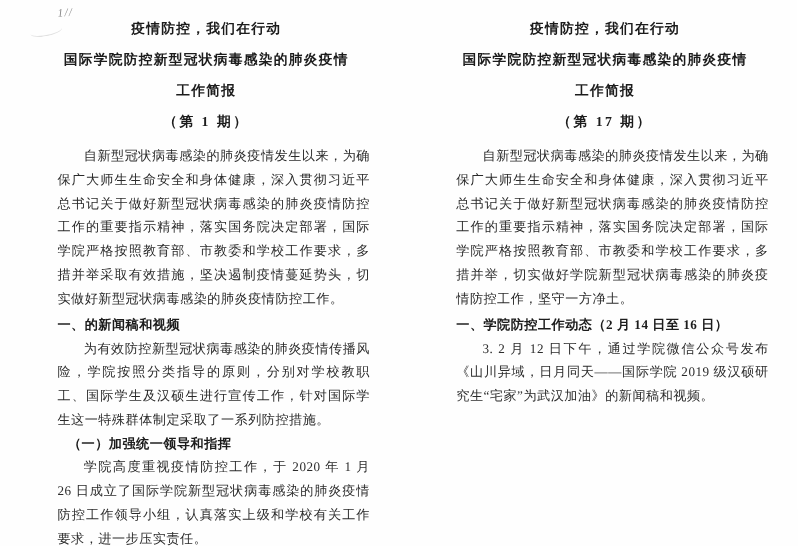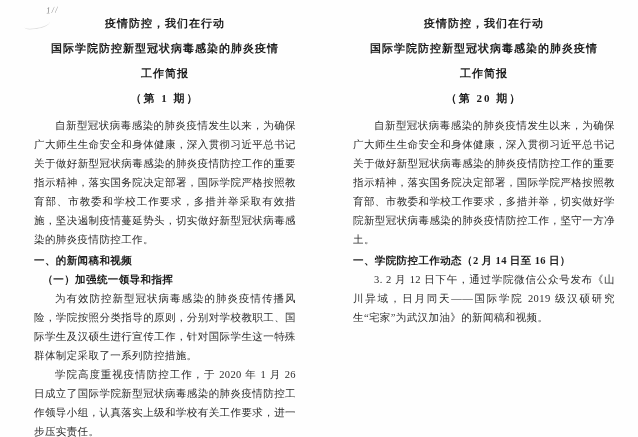--- a/index.html
+++ b/index.html
@@ -40,20 +40,21 @@
     line-height: 24px;
     letter-spacing: 2px;
     margin-bottom: 6px;
   }
   .body-text {
     font-size: 10.5px;
     line-height: 19px;
     color: #2b2b2b;
     text-align: justify;
     letter-spacing: 0.4px;
+    margin-left: 12px;
   }
   .para { text-indent: 2em; }
   .section-heading {
     font-weight: bold;
     color: #1c1c1c;
     margin-top: 2px;
   }
   .sub-heading {
     font-weight: bold;
     color: #1c1c1c;
@@ -87,32 +88,32 @@
   <div class="page">
     <span class="corner-mark">1//</span>
     <span class="corner-smudge"></span>
     <div class="page-inner">
       <div class="title-line">疫情防控，我们在行动</div>
       <div class="title-line">国际学院防控新型冠状病毒感染的肺炎疫情</div>
       <div class="title-line">工作简报</div>
       <div class="issue-line">（第 1 期）</div>
       <div class="body-text para">自新型冠状病毒感染的肺炎疫情发生以来，为确保广大师生生命安全和身体健康，深入贯彻习近平总书记关于做好新型冠状病毒感染的肺炎疫情防控工作的重要指示精神，落实国务院决定部署，国际学院严格按照教育部、市教委和学校工作要求，多措并举采取有效措施，坚决遏制疫情蔓延势头，切实做好新型冠状病毒感染的肺炎疫情防控工作。</div>
       <div class="body-text section-heading">一、的新闻稿和视频</div>
+      <div class="body-text para">为有效防控新型冠状病毒感染的肺炎疫情传播风险，学院按照分类指导的原则，分别对学校教职工、国际学生及汉硕生进行宣传工作，针对国际学生这一特殊群体制定采取了一系列防控措施。</div>
       <div class="body-text sub-heading indented">（一）加强统一领导和指挥</div>
-      <div class="body-text para">为有效防控新型冠状病毒感染的肺炎疫情传播风险，学院按照分类指导的原则，分别对学校教职工、国际学生及汉硕生进行宣传工作，针对国际学生这一特殊群体制定采取了一系列防控措施。</div>
       <div class="body-text para">学院高度重视疫情防控工作，于 2020 年 1 月 26 日成立了国际学院新型冠状病毒感染的肺炎疫情防控工作领导小组，认真落实上级和学校有关工作要求，进一步压实责任。</div>
 
     </div>
   </div>
 
   <div class="page">
     <div class="page-inner">
       <div class="title-line">疫情防控，我们在行动</div>
       <div class="title-line">国际学院防控新型冠状病毒感染的肺炎疫情</div>
       <div class="title-line">工作简报</div>
-      <div class="issue-line">（第 20 期）</div>
+      <div class="issue-line">（第 17 期）</div>
       <div class="body-text para">自新型冠状病毒感染的肺炎疫情发生以来，为确保广大师生生命安全和身体健康，深入贯彻习近平总书记关于做好新型冠状病毒感染的肺炎疫情防控工作的重要指示精神，落实国务院决定部署，国际学院严格按照教育部、市教委和学校工作要求，多措并举，切实做好学院新型冠状病毒感染的肺炎疫情防控工作，坚守一方净土。</div>
       <div class="body-text section-heading">一、学院防控工作动态（2 月 14 日至 16 日）</div>
       <div class="body-text para">3. 2 月 12 日下午，通过学院微信公众号发布《山川异域，日月同天——国际学院 2019 级汉硕研究生“宅家”为武汉加油》的新闻稿和视频。</div>
     </div>
   </div>
 
 </div>
 
 </body></html>

